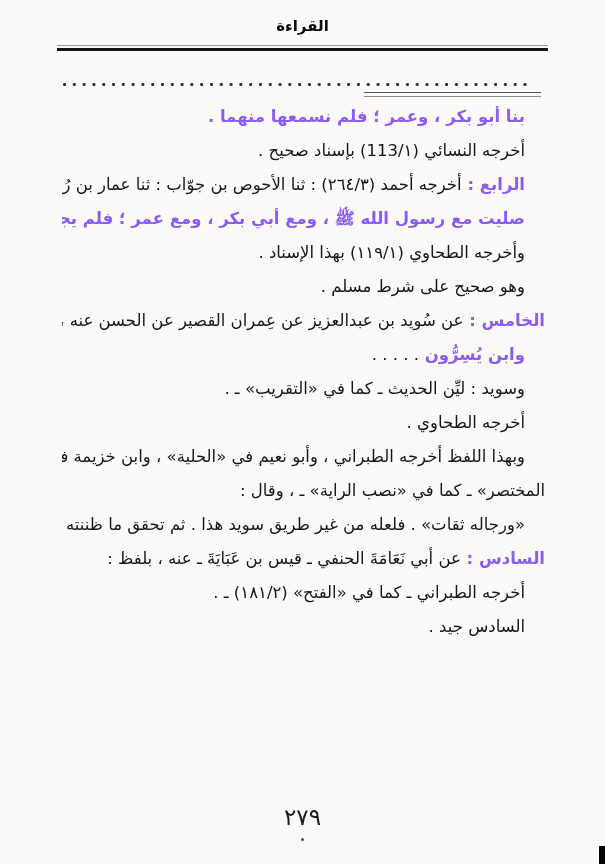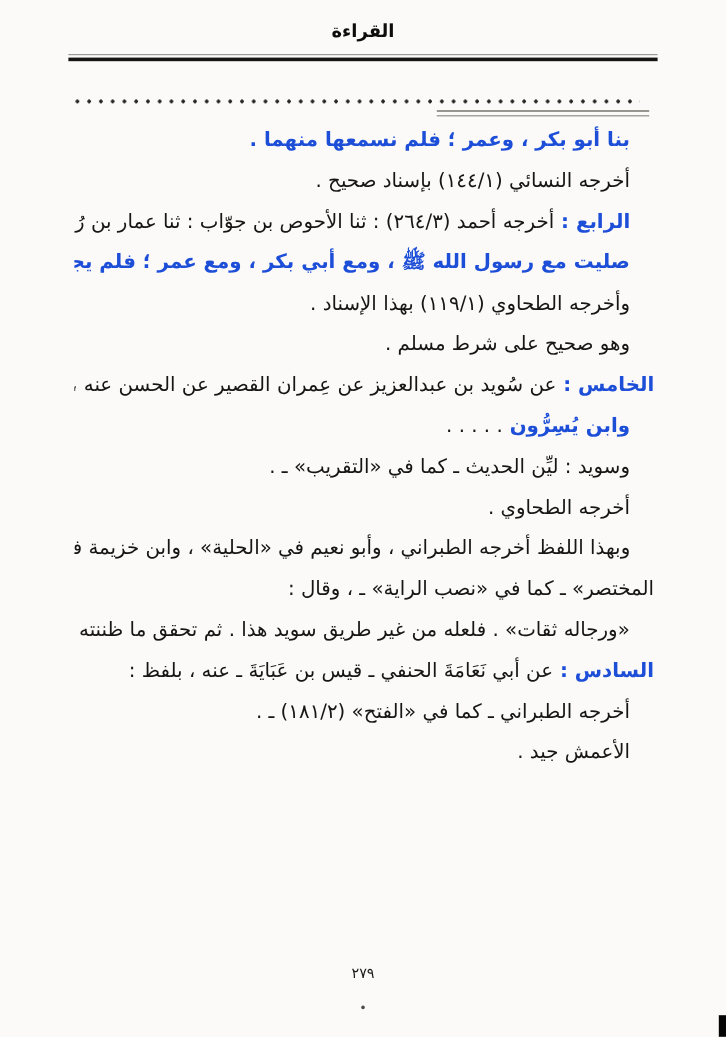--- a/index.html
+++ b/index.html
@@ -42,25 +42,25 @@
     height:34px;line-height:34px;
     text-align:right;
     white-space:nowrap;
     overflow:hidden;
   }
   .line.indent{padding-right:20px;}
   .line.justify{
     text-align:justify;
     text-align-last:justify;
   }
-  .bold{font-weight:bold;color:#1d4ed8;}
+  .bold{font-weight:bold;color:#8b5cf6;}
   .page-number{
     position:absolute;top:804px;left:0;right:0;
     text-align:center;
-    font-size:12px;color:#1b1b1b;
+    font-size:23px;color:#1b1b1b;
     direction:rtl;
   }
   .page-number-dot{
     position:absolute;top:838px;left:301px;
     width:3px;height:3px;border-radius:50%;
     background:#4a4a46;
   }
   .scan-artifact{
     position:absolute;right:0;top:846px;width:6px;height:18px;
     background:#050505;
@@ -74,35 +74,35 @@
   <div class="header-title">القراءة</div>
 
   <div class="header-rule"></div>
 
   <div class="dotted-sep"></div>
 
   <div class="section-underline"></div>
 
   <div class="text-lines">
       <div class="line indent"><span class="bold">بنا أبو بكر ، وعمر ؛ فلم نسمعها منهما .</span></div>
-      <div class="line indent"><span>أخرجه النسائي (١٤٤/١) بإسناد صحيح .</span></div>
+      <div class="line indent"><span>أخرجه النسائي (113/١) بإسناد صحيح .</span></div>
       <div class="line indent justify"><span class="bold">الرابع : </span><span>أخرجه أحمد (٢٦٤/٣) : ثنا الأحوص بن جوّاب : ثنا عمار بن رُزيق عن</span></div>
       <div class="line indent justify"><span class="bold">صليت مع رسول الله ﷺ ، ومع أبي بكر ، ومع عمر ؛ فلم يجهروا بـ : ﴿بسم الله</span></div>
       <div class="line indent"><span>وأخرجه الطحاوي (١١٩/١) بهذا الإسناد .</span></div>
       <div class="line indent"><span>وهو صحيح على شرط مسلم .</span></div>
       <div class="line"><span class="bold">الخامس : </span><span>عن سُويد بن عبدالعزيز عن عِمران القصير عن الحسن عنه ، بلفظ :</span></div>
       <div class="line indent"><span class="bold">وابن يُسِرُّون </span><span>. . . . .</span></div>
       <div class="line indent"><span>وسويد : ليِّن الحديث ـ كما في «التقريب» ـ .</span></div>
       <div class="line indent"><span>أخرجه الطحاوي .</span></div>
       <div class="line indent justify"><span>وبهذا اللفظ أخرجه الطبراني ، وأبو نعيم في «الحلية» ، وابن خزيمة في «مختصر</span></div>
       <div class="line"><span>المختصر» ـ كما في «نصب الراية» ـ ، وقال :</span></div>
       <div class="line indent"><span>«ورجاله ثقات» . فلعله من غير طريق سويد هذا . ثم تحقق ما ظننته ـ كما سيأتي ـ .</span></div>
       <div class="line"><span class="bold">السادس : </span><span>عن أبي نَعَامَةَ الحنفي ـ قيس بن عَبَايَةَ ـ عنه ، بلفظ :</span></div>
       <div class="line indent"><span>أخرجه الطبراني ـ كما في «الفتح» (١٨١/٢) ـ .</span></div>
-      <div class="line indent"><span>الأعمش جيد .</span></div>
+      <div class="line indent"><span>السادس جيد .</span></div>
     </div>
 
   <div class="page-number">٢٧٩</div>
 
   <div class="page-number-dot"></div>
 
   <div class="scan-artifact"></div>
 
 </div>
 

